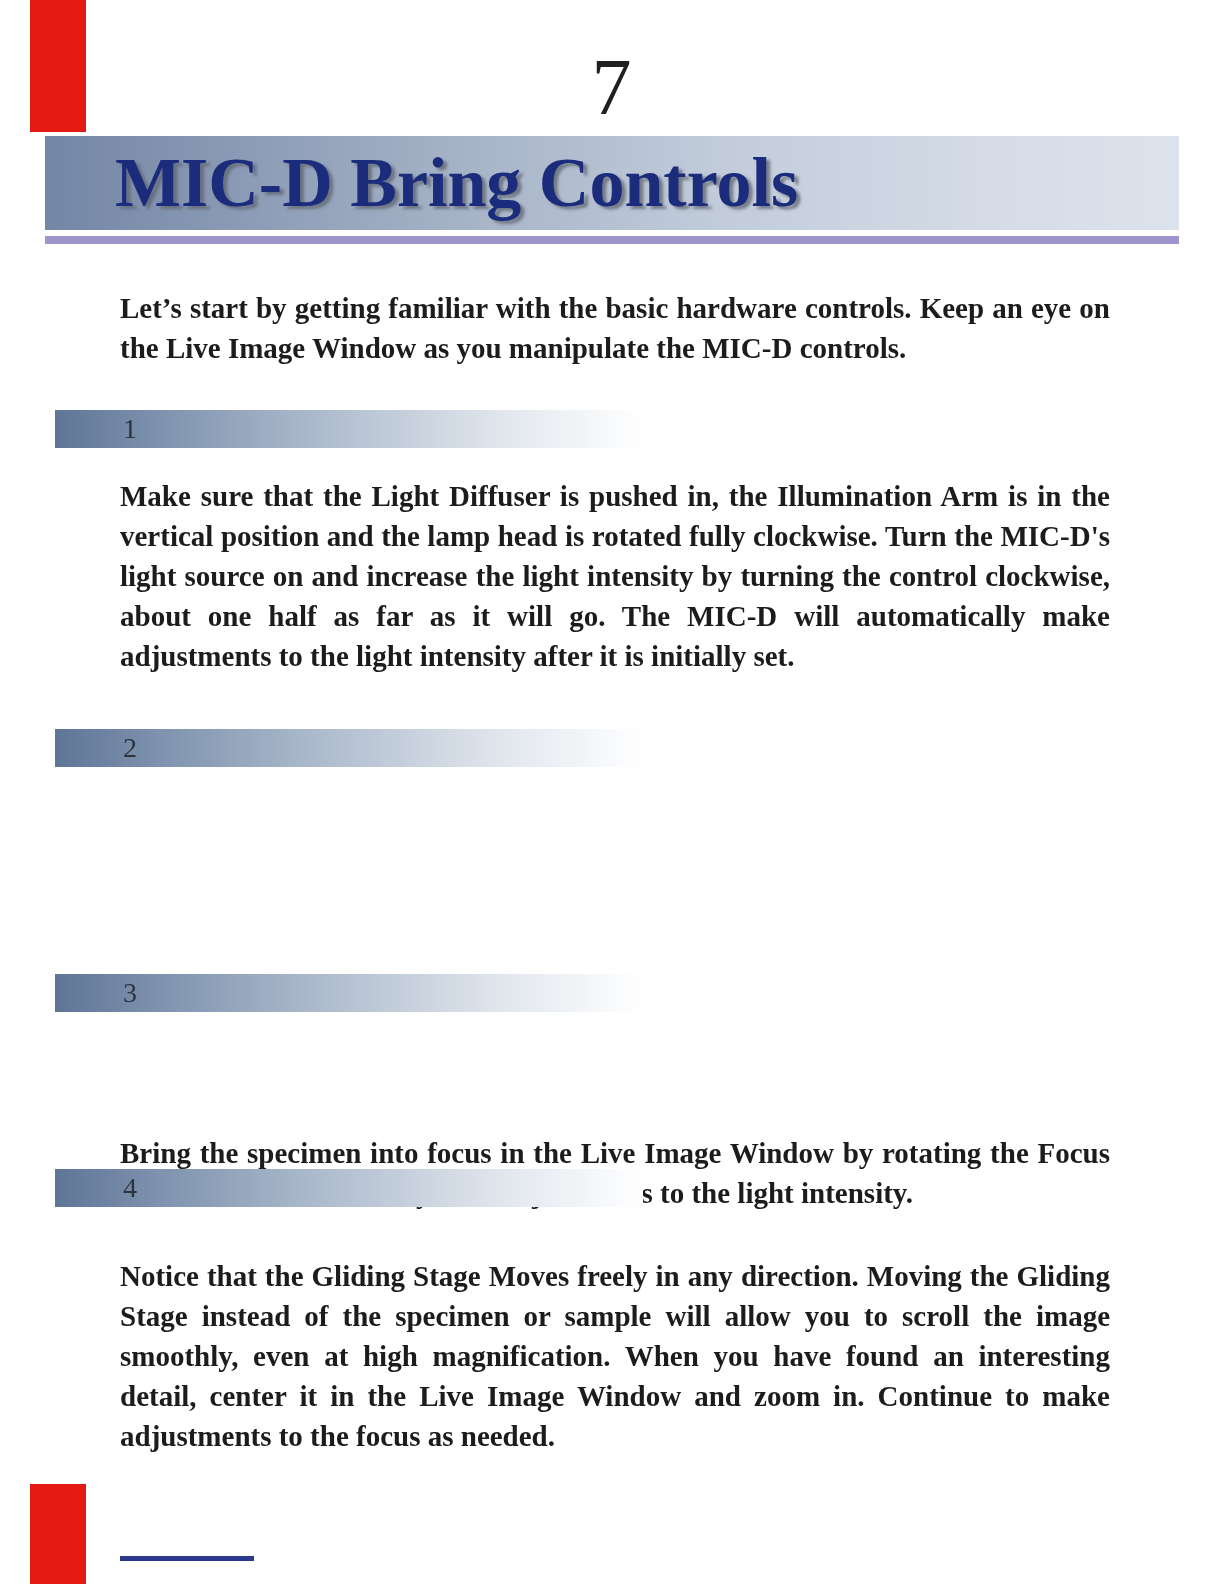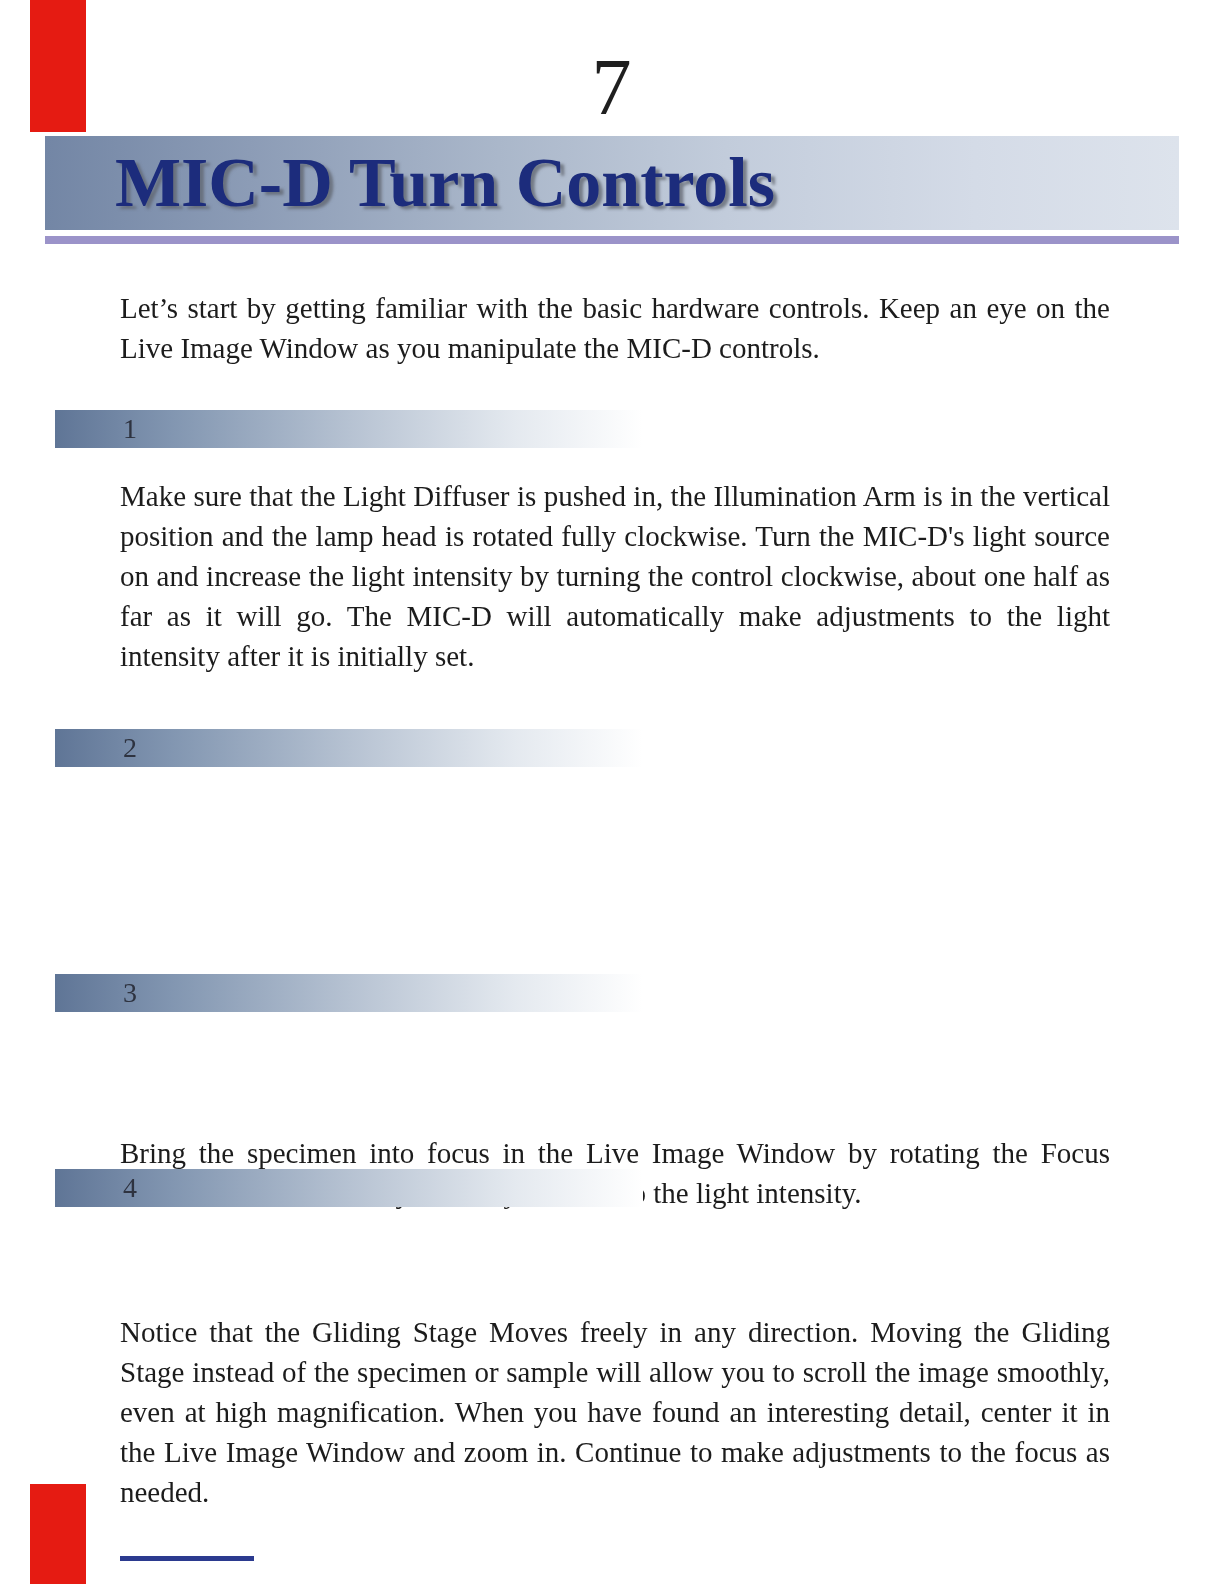--- a/index.html
+++ b/index.html
@@ -68,26 +68,27 @@
   
   .body-text {
     position: absolute;
     left: 120px;
     width: 990px;
     margin: 0;
     font-size: 29px;
     line-height: 40px;
     color: #1c1c1c;
     text-align: justify;
+    font-weight: bold;
   }
   .intro  { top: 288px; }
   .para-1 { top: 476px; }
   .para-2 { top: 812px; }
   .para-3 { top: 1100px; margin-top: 33px; }
-  .para-4 { top: 1312px; }
+  .para-4 { top: 1256px; }
 
   
   .step-banner {
     position: absolute;
     left: 55px;
     width: 588px;
     height: 38px;
     background: linear-gradient(to right,
       #5f7596 0%, #8296b1 20%, #b6c2d2 50%,
       #e4e9ef 78%, #ffffff 100%);
@@ -118,21 +119,21 @@
 <body>
 
 <div class="page">
 
   <div class="red-stripe top"></div>
   <div class="red-stripe bottom"></div>
 
   <div class="page-number">7</div>
 
   <div class="title-banner">
-    <span class="title-text">MIC-D Turn Controls</span>
+    <span class="title-text">MIC-D Bring Controls</span>
   </div>
   <div class="purple-rule"></div>
 
   <p class="body-text intro">Let’s start by getting familiar with the basic hardware controls.  Keep an eye on the Live Image Window as you manipulate the MIC-D controls.</p>
 
   <div class="step-banner step-banner-1">
     <span class="step-num">1</span>
   </div>
   <p class="body-text para-1">Make sure that the Light Diffuser is pushed in, the Illumination Arm is in the vertical position and the lamp head is rotated fully clockwise.  Turn the MIC-D's light source on and increase the light intensity by turning the control clockwise, about one half as far as it will go.  The MIC-D will automatically make adjustments to the light intensity after it is initially set.</p>
 

